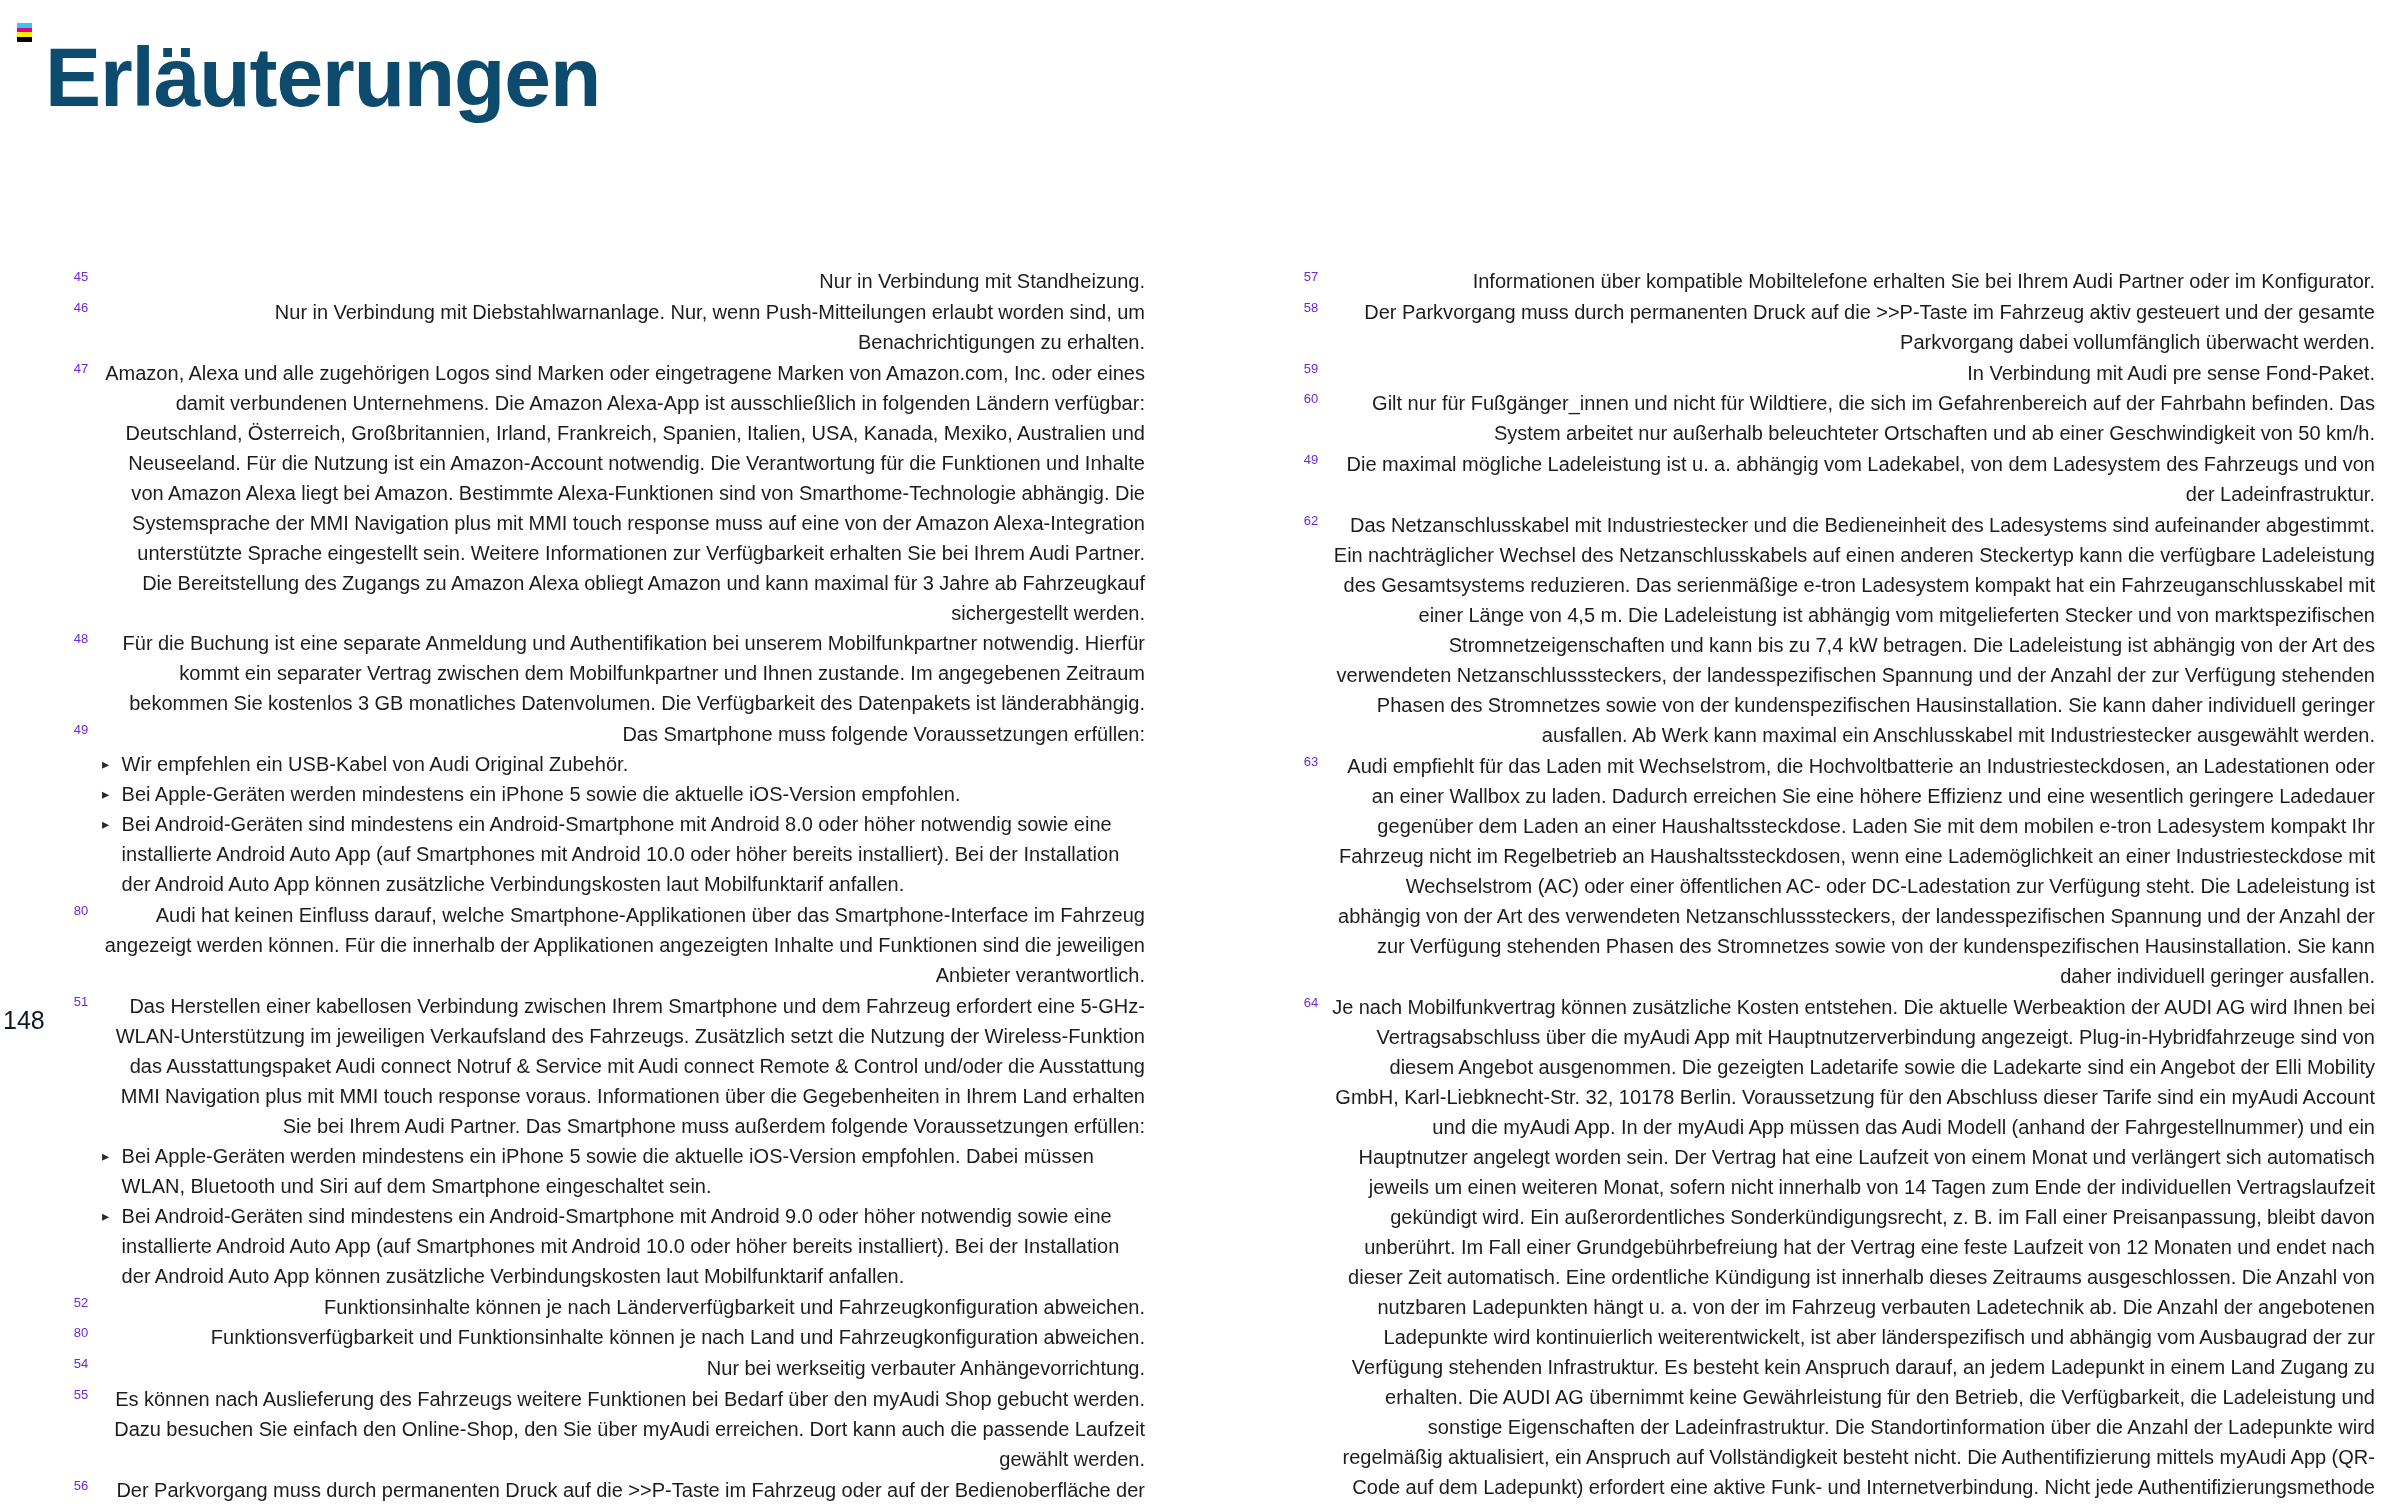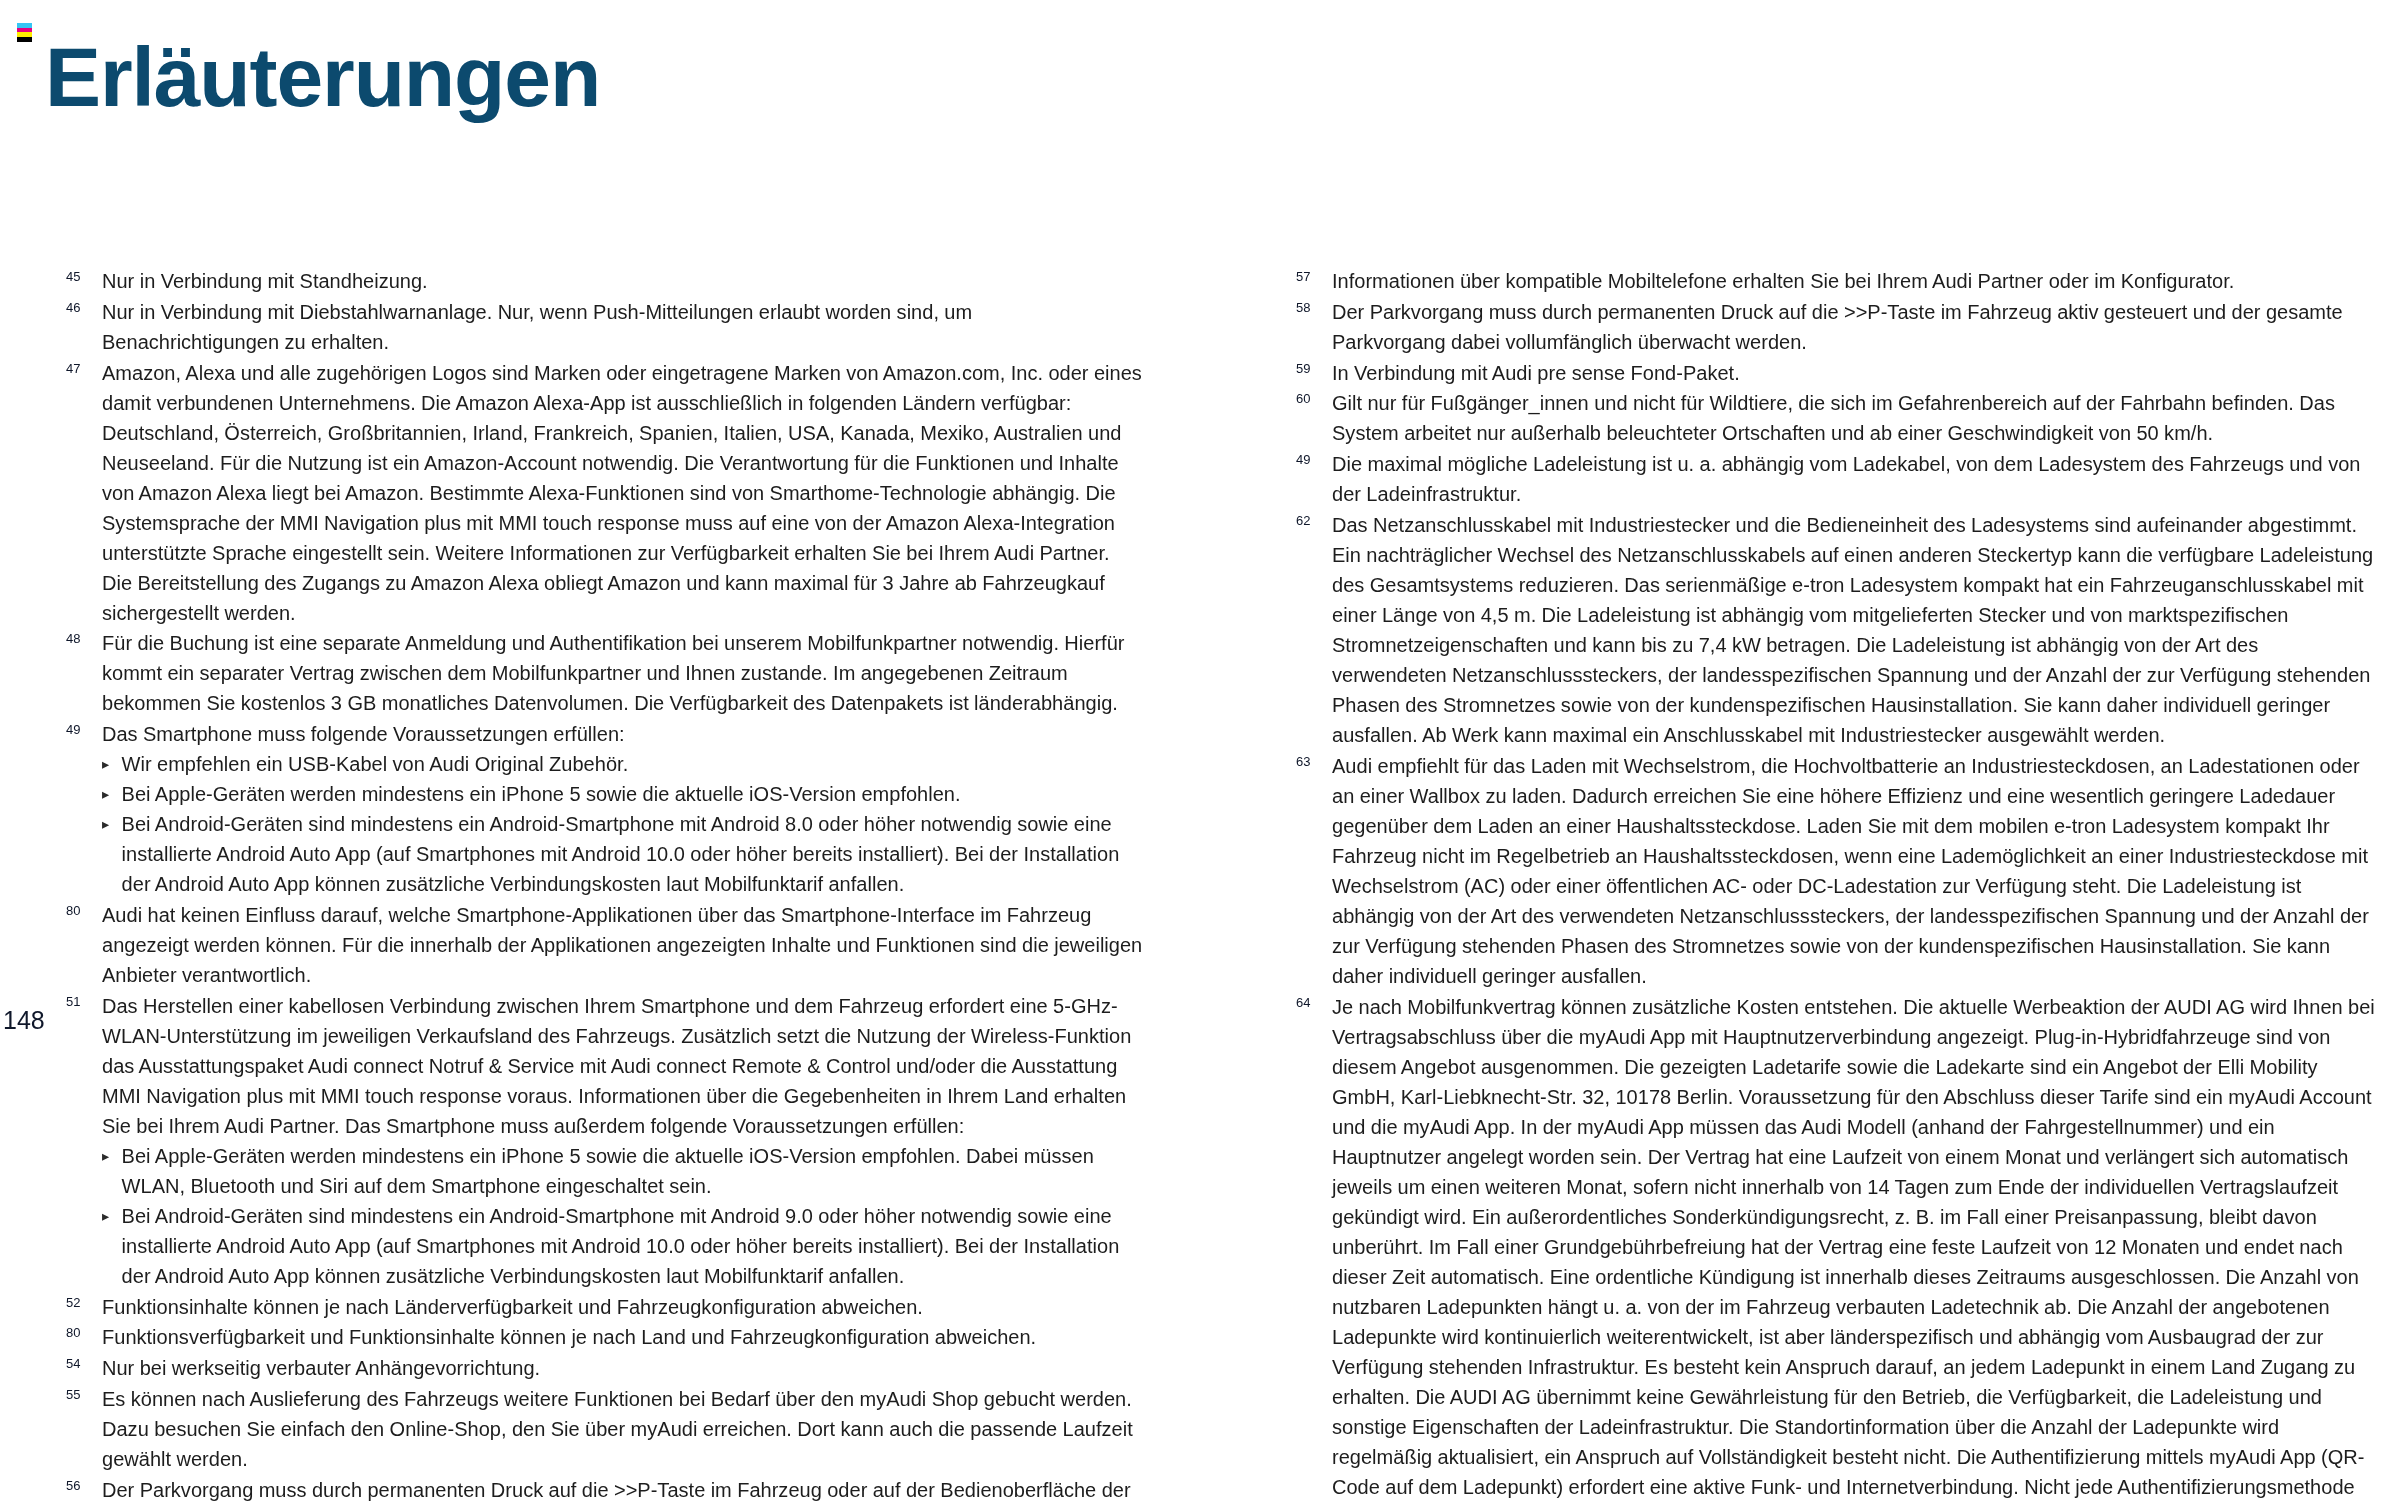--- a/index.html
+++ b/index.html
@@ -81,28 +81,29 @@
     color: #1d1d1d;
     text-align: left;
     letter-spacing: 0.02px;
     word-spacing: -0.2px;
   }
   .note .marker {
     position: absolute;
     left: 0;
     top: 0;
     width: 30px;
-    text-align: left;
+    text-align: center;
     font-size: 13px;
     line-height: 22.6px;
-    color: #0f172a;
+    color: #6d28d9;
     font-weight: 400;
   }
   .note .body {
     display: block;
+    text-align: right;
   }
 
   
   .subitems {
     list-style: none;
     margin: 0;
     padding: 0;
   }
   .subitems li {
     position: relative;

